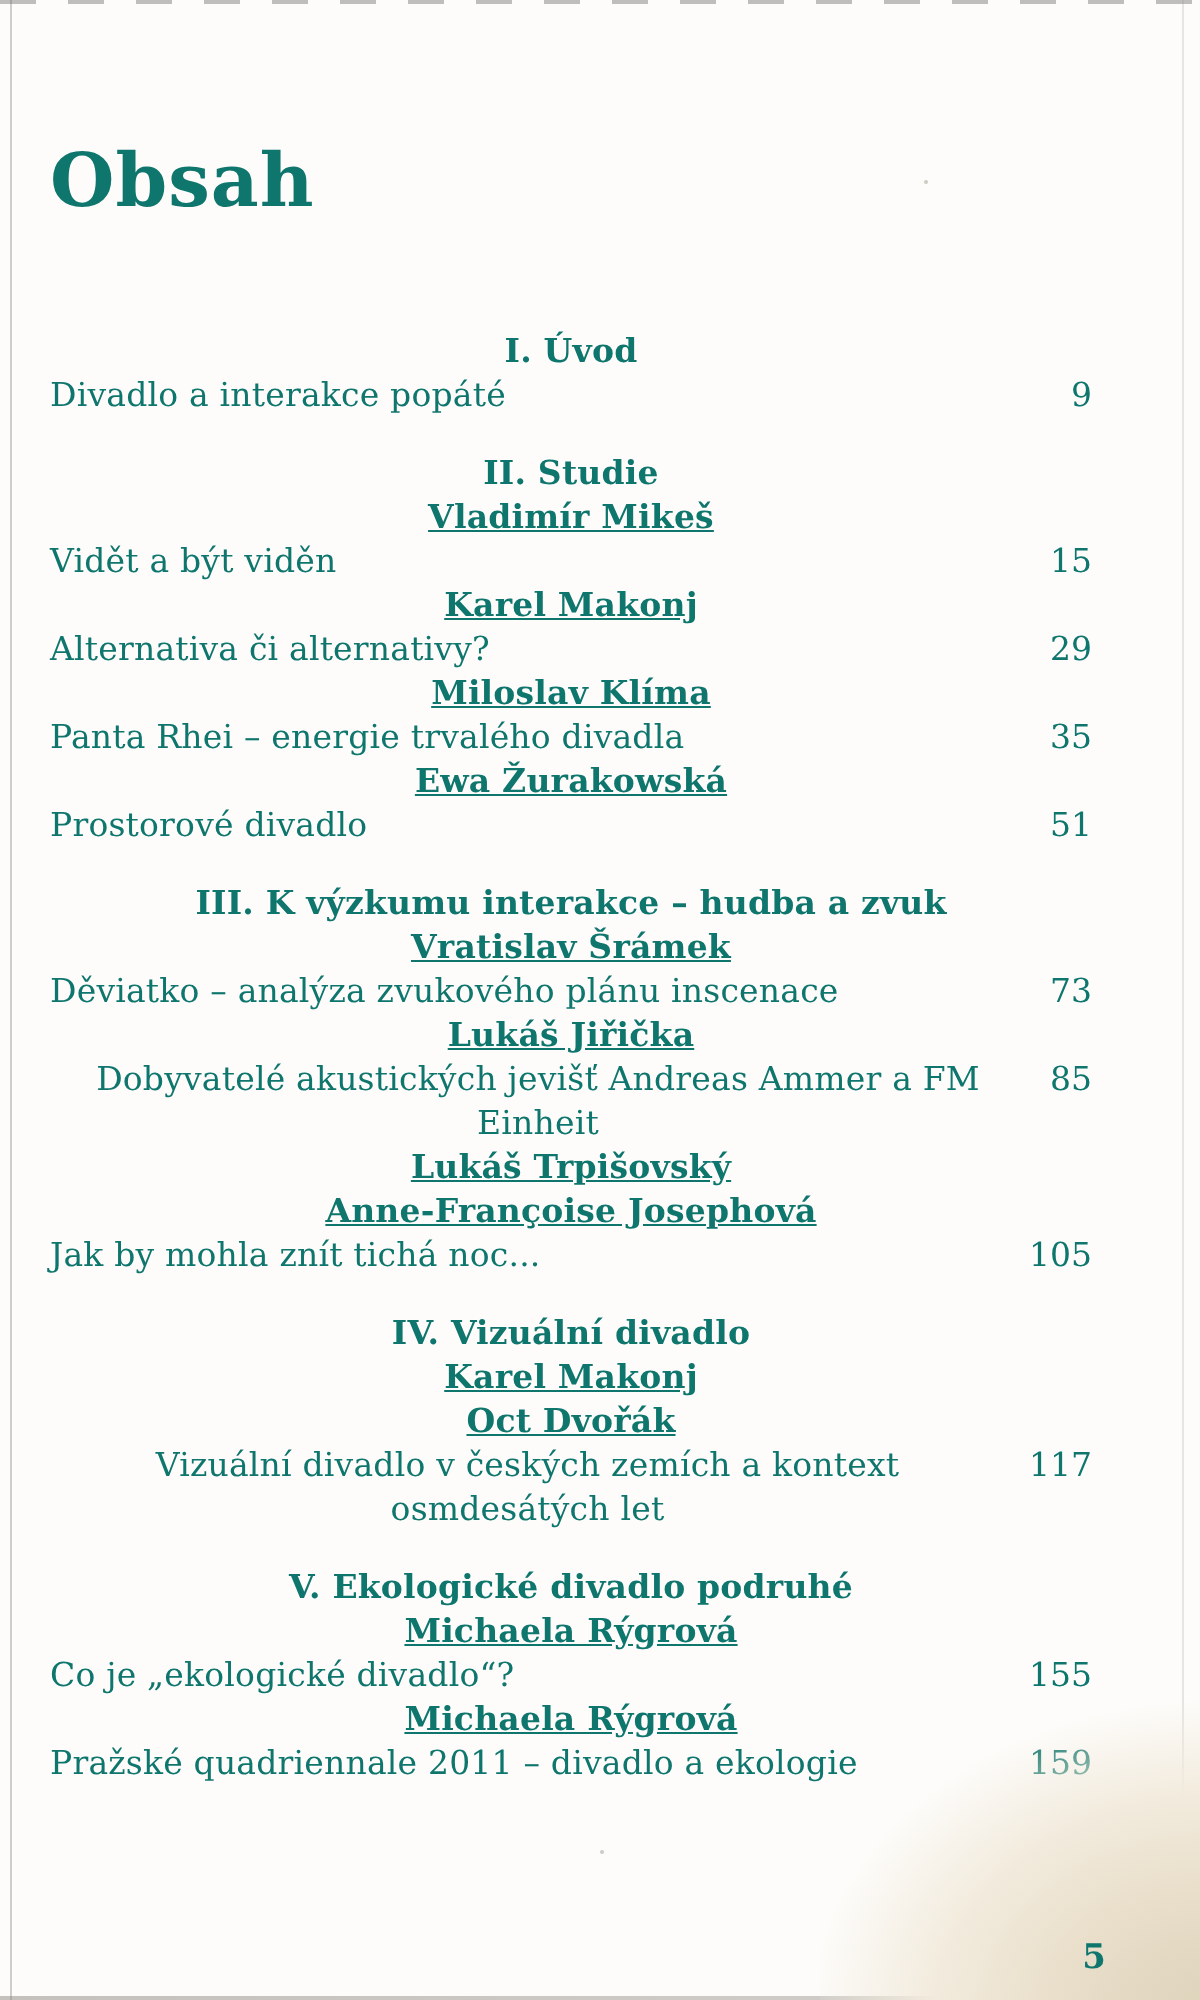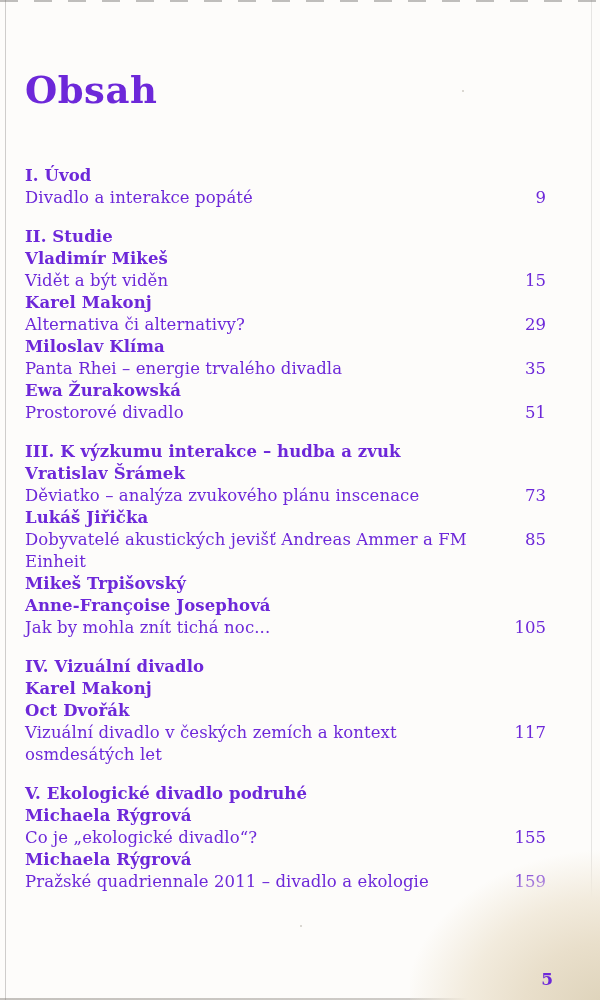--- a/index.html
+++ b/index.html
@@ -7,21 +7,21 @@
     padding: 0;
     background: #ffffff;
   }
   .scan-page {
     position: relative;
     width: 600px;
     height: 1000px;
     background: #fdfcfa;
     overflow: hidden;
     font-family: "DejaVu Serif", serif;
-    color: #6d28d9;
+    color: #0f766e;
   }
   
   .edge-top {
     position: absolute; top: 0; left: 0; right: 0; height: 2px;
     background: repeating-linear-gradient(90deg,
       rgba(80,78,75,.65) 0 18px, rgba(80,78,75,0) 18px 34px);
     opacity: .55;
   }
   .edge-bottom {
     position: absolute; bottom: 0; left: 0; right: 0; height: 2px;
@@ -51,33 +51,34 @@
     top: 70px;
     width: 521px; 
   }
   .page-title {
     margin: 0 0 54px 0;
     font-size: 37px;
     font-weight: 700;
     letter-spacing: .5px;
     line-height: 1.1;
   }
-  .toc-section { margin-top: 17px; }
+  .toc-section { margin-top: 17px; text-align: center; }
   .toc-section:first-child { margin-top: 0; }
   .section-heading {
     font-weight: 700;
     font-size: 16.5px;
     line-height: 22px;
     letter-spacing: .1px;
   }
   .entry-author {
     font-weight: 700;
     font-size: 16.5px;
     line-height: 22px;
     letter-spacing: .1px;
+    text-decoration: underline;
   }
   .entry-row {
     display: flex;
     justify-content: space-between;
     align-items: baseline;
     font-size: 16.5px;
     line-height: 22px;
   }
   .entry-title { letter-spacing: .1px; }
   .entry-page { padding-left: 12px; white-space: nowrap; }
@@ -137,21 +138,21 @@
           <div class="entry-author">Vratislav Šrámek</div>
           <div class="entry-row">
             <span class="entry-title">Děviatko – analýza zvukového plánu inscenace</span>
             <span class="entry-page">73</span>
           </div>
           <div class="entry-author">Lukáš Jiřička</div>
           <div class="entry-row">
             <span class="entry-title">Dobyvatelé akustických jevišť Andreas Ammer a FM Einheit</span>
             <span class="entry-page">85</span>
           </div>
-          <div class="entry-author">Mikeš Trpišovský</div>
+          <div class="entry-author">Lukáš Trpišovský</div>
           <div class="entry-author">Anne-Françoise Josephová</div>
           <div class="entry-row">
             <span class="entry-title">Jak by mohla znít tichá noc...</span>
             <span class="entry-page">105</span>
           </div>
         </div>
         <div class="toc-section">
           <div class="section-heading">IV. Vizuální divadlo</div>
           <div class="entry-author">Karel Makonj</div>
           <div class="entry-author">Oct Dvořák</div>

